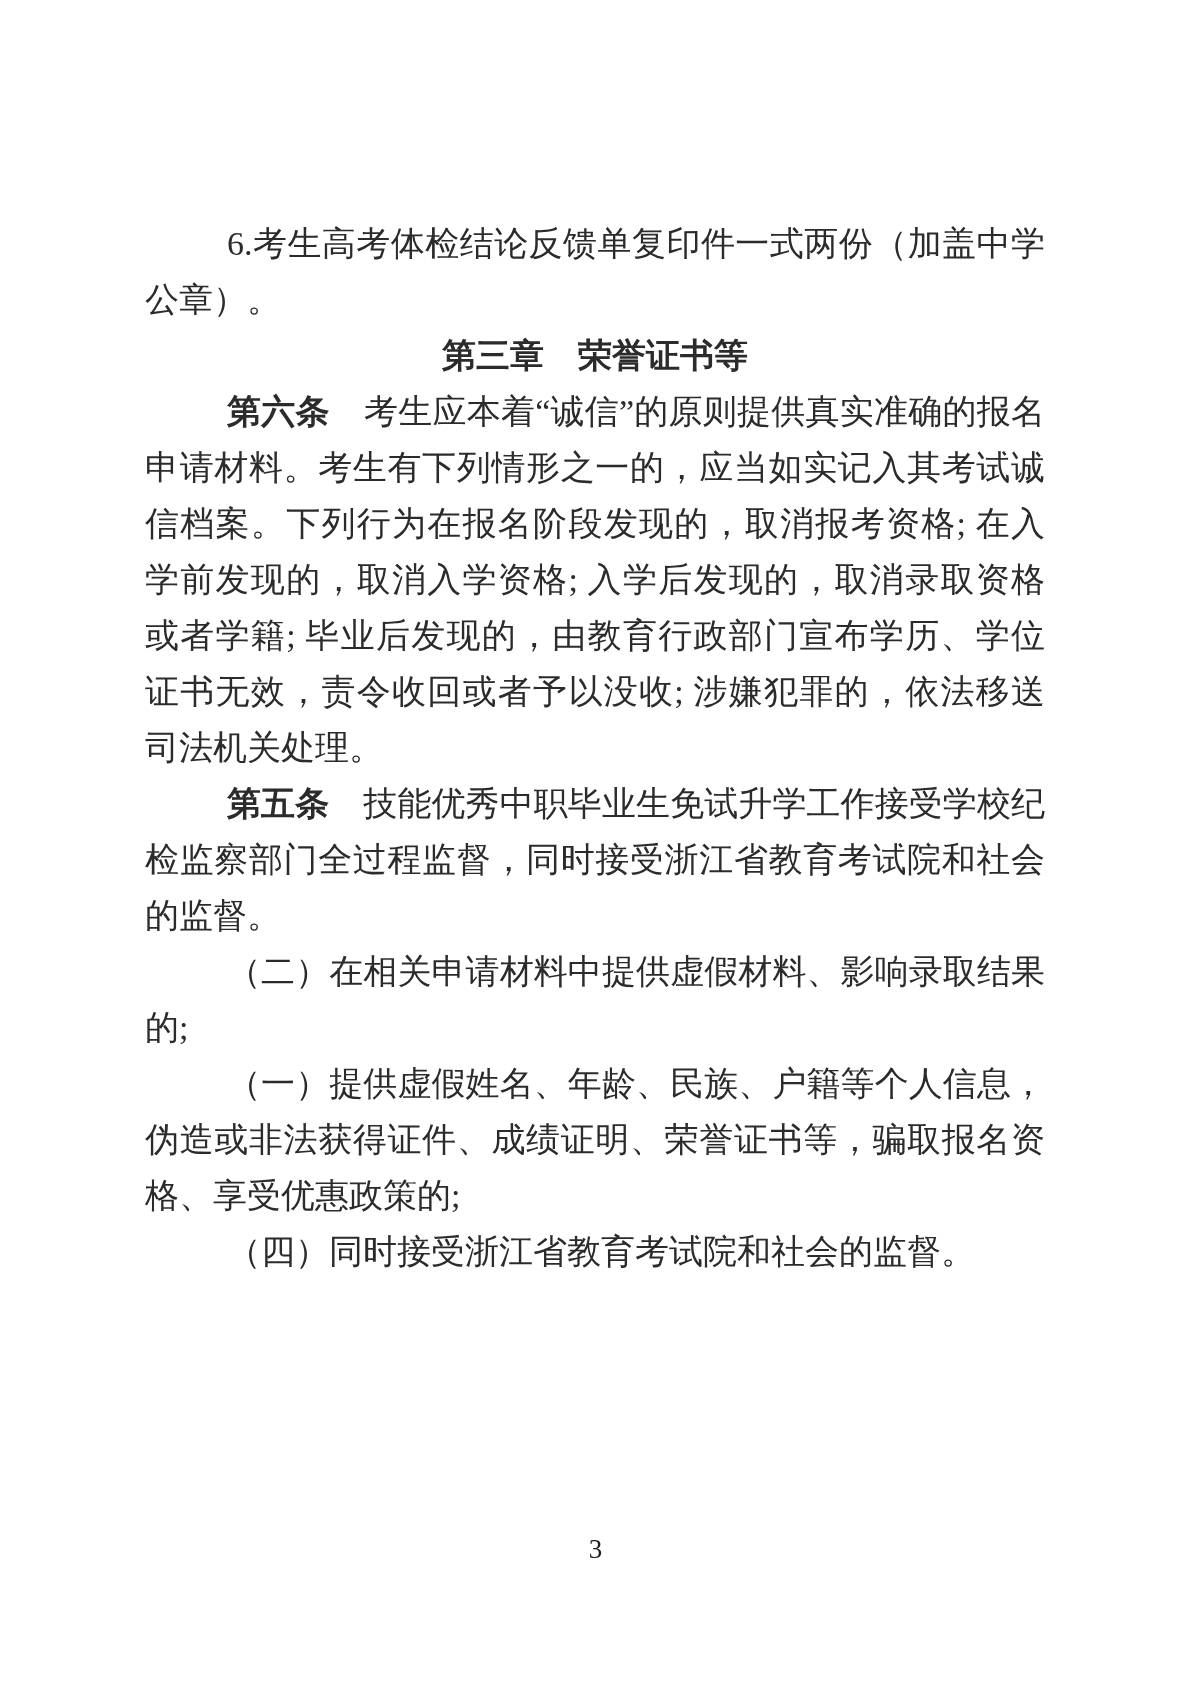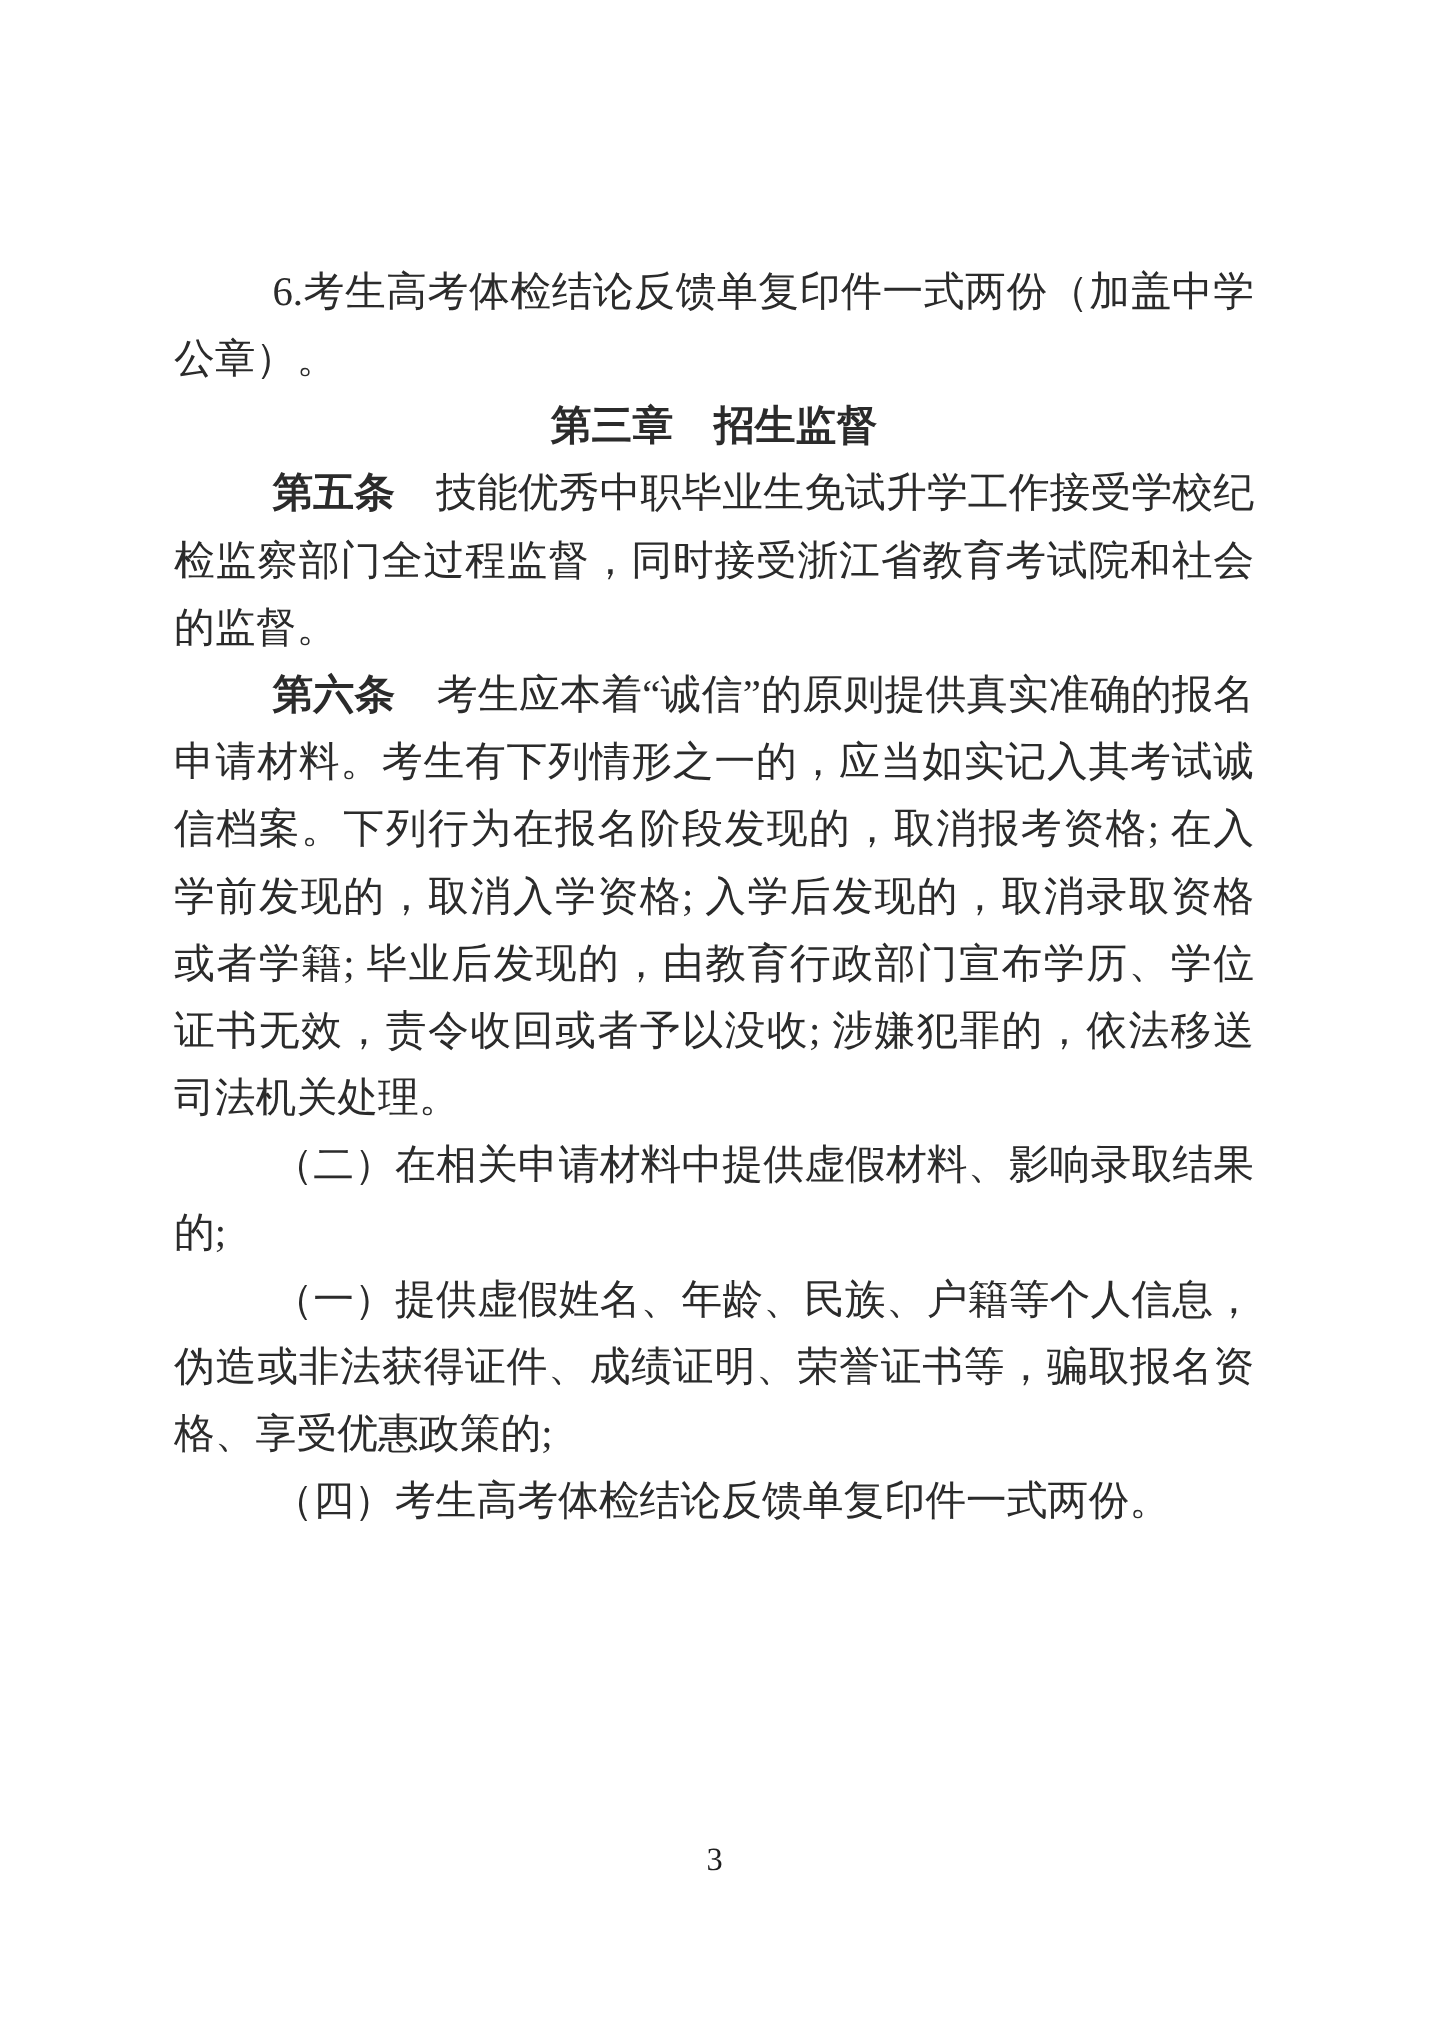--- a/index.html
+++ b/index.html
@@ -59,21 +59,21 @@
     color: #1f1f1f;
     font-family: "Liberation Serif", "DejaVu Serif", serif;
   }
 </style>
 </head>
 <body>
 
 <div class="page">
   <main class="doc-content">
       <p class="para body"><span class="run">6.考生高考体检结论反馈单复印件一式两份（加盖中学公章）。</span></p>
-      <p class="para heading"><span class="run bold">第三章　招生监督</span></p>
+      <p class="para heading"><span class="run bold">第三章　荣誉证书等</span></p>
+      <p class="para body"><span class="run bold">第六条</span><span class="run">　考生应本着“诚信”的原则提供真实准确的报名申请材料。考生有下列情形之一的，应当如实记入其考试诚信档案。下列行为在报名阶段发现的，取消报考资格; 在入学前发现的，取消入学资格; 入学后发现的，取消录取资格或者学籍; 毕业后发现的，由教育行政部门宣布学历、学位证书无效，责令收回或者予以没收; 涉嫌犯罪的，依法移送司法机关处理。</span></p>
       <p class="para body"><span class="run bold">第五条</span><span class="run">　技能优秀中职毕业生免试升学工作接受学校纪检监察部门全过程监督，同时接受浙江省教育考试院和社会的监督。</span></p>
-      <p class="para body"><span class="run bold">第六条</span><span class="run">　考生应本着“诚信”的原则提供真实准确的报名申请材料。考生有下列情形之一的，应当如实记入其考试诚信档案。下列行为在报名阶段发现的，取消报考资格; 在入学前发现的，取消入学资格; 入学后发现的，取消录取资格或者学籍; 毕业后发现的，由教育行政部门宣布学历、学位证书无效，责令收回或者予以没收; 涉嫌犯罪的，依法移送司法机关处理。</span></p>
       <p class="para body"><span class="run">（二）在相关申请材料中提供虚假材料、影响录取结果的;</span></p>
       <p class="para body"><span class="run">（一）提供虚假姓名、年龄、民族、户籍等个人信息，伪造或非法获得证件、成绩证明、荣誉证书等，骗取报名资格、享受优惠政策的;</span></p>
-      <p class="para body"><span class="run">（四）考生高考体检结论反馈单复印件一式两份。</span></p>
+      <p class="para body"><span class="run">（四）同时接受浙江省教育考试院和社会的监督。</span></p>
     </main>
   <div class="page-number">3</div>
 </div>
 
 </body></html>

